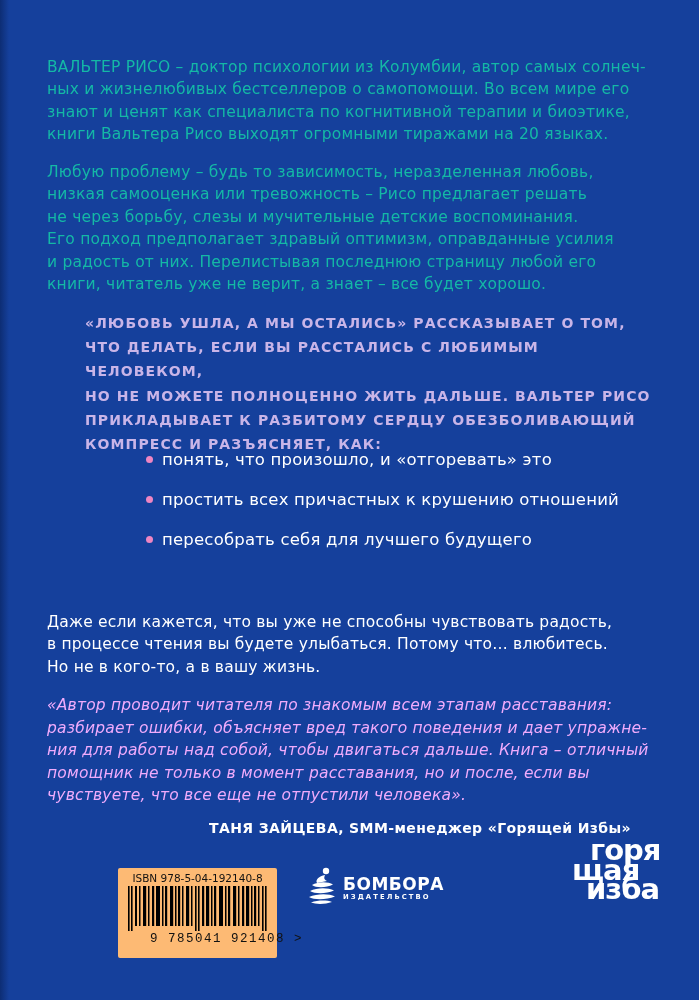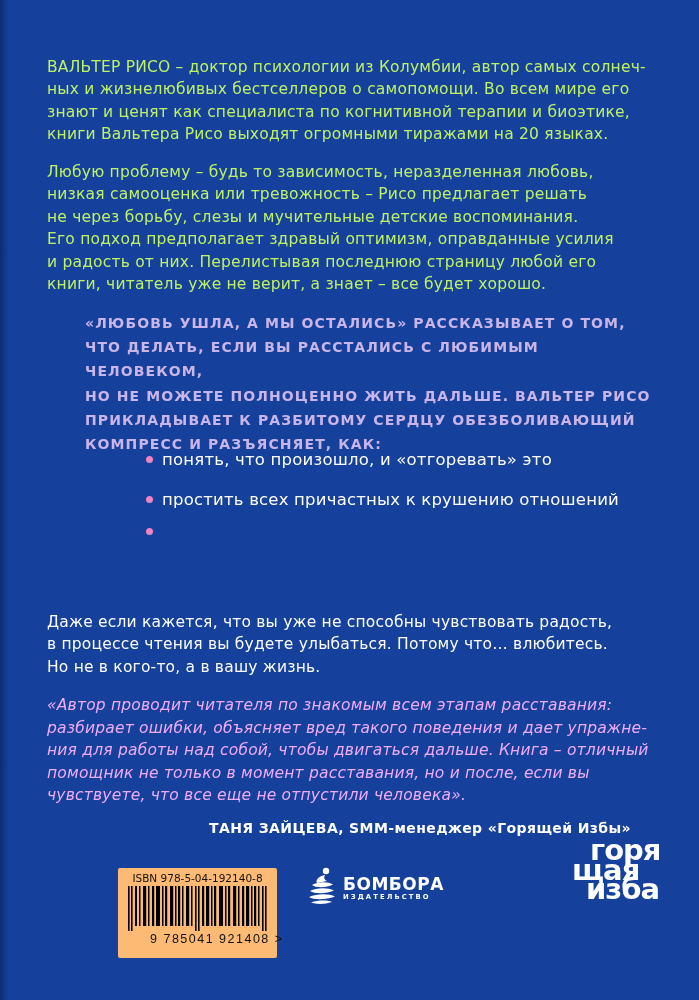--- a/index.html
+++ b/index.html
@@ -14,21 +14,21 @@
   }
   .spine-shadow {
     position: absolute; left: 0; top: 0; width: 9px; height: 100%;
     background: linear-gradient(90deg, #0d2d74, rgba(13,45,116,0));
   }
   .txt { position: absolute; white-space: pre-line; }
   .body-text {
     font-size: 15.5px;
     line-height: 22.4px;
     letter-spacing: 0.2px;
-    color: #bef264;
+    color: #14b8a6;
   }
   .para-1 { top: 56px;  left: 47px; width: 600px; }
   .para-2 { top: 161px; left: 47px; width: 600px; }
   .caps-block {
     top: 311px; left: 85px; width: 570px;
     font-size: 14px; font-weight: bold;
     letter-spacing: 1.1px;
     line-height: 24.2px;
     color: #c9b5e8;
   }
@@ -74,21 +74,21 @@
     position: absolute; left: 118px; top: 868px;
     width: 159px; height: 90px;
     background: #fdba74; border-radius: 2px;
     color: #111111; text-align: center;
     box-sizing: border-box; padding-top: 4px;
   }
   .isbn-label { font-size: 10.5px; letter-spacing: 0; line-height: 13px; white-space: nowrap; }
   .barcode-svg { display: block; margin: 1px auto 0; }
   .barcode-number {
     font-size: 12.5px; letter-spacing: 1.5px; line-height: 14px;
-    font-family: Liberation Sans, sans-serif; white-space: nowrap; padding-left: 32px;
+    font-family: Liberation Mono, monospace; white-space: nowrap; padding-left: 32px;
   }
   
   .bombora { position: absolute; left: 305px; top: 867px; display: flex; align-items: flex-start; }
   .bombora-icon { width: 32px; height: 38px; margin-right: 6px; }
   .bombora-names { padding-top: 8px; }
   .publisher-name {
     font-weight: bold; font-size: 17px; letter-spacing: 0.5px;
     color: #ffffff; line-height: 18px;
   }
   .publisher-subtitle {
@@ -129,20 +129,21 @@
     <li>
       <span class="bullet-dot"></span>
       <span>понять, что произошло, и «отгоревать» это</span>
     </li>
     <li>
       <span class="bullet-dot"></span>
       <span>простить всех причастных к крушению отношений</span>
     </li>
     <li>
       <span class="bullet-dot"></span>
+      <span>пересобрать себя для лучшего будущего</span>
     </li>
   </ul>
 
   <div class="txt body-text para-promise">Даже если кажется, что вы уже не способны чувствовать радость,
 в процессе чтения вы будете улыбаться. Потому что… влюбитесь.
 Но не в кого-то, а в вашу жизнь.</div>
 
   <div class="txt review-quote">«Автор проводит читателя по знакомым всем этапам расставания:
 разбирает ошибки, объясняет вред такого поведения и дает упражне-
 ния для работы над собой, чтобы двигаться дальше. Книга – отличный

